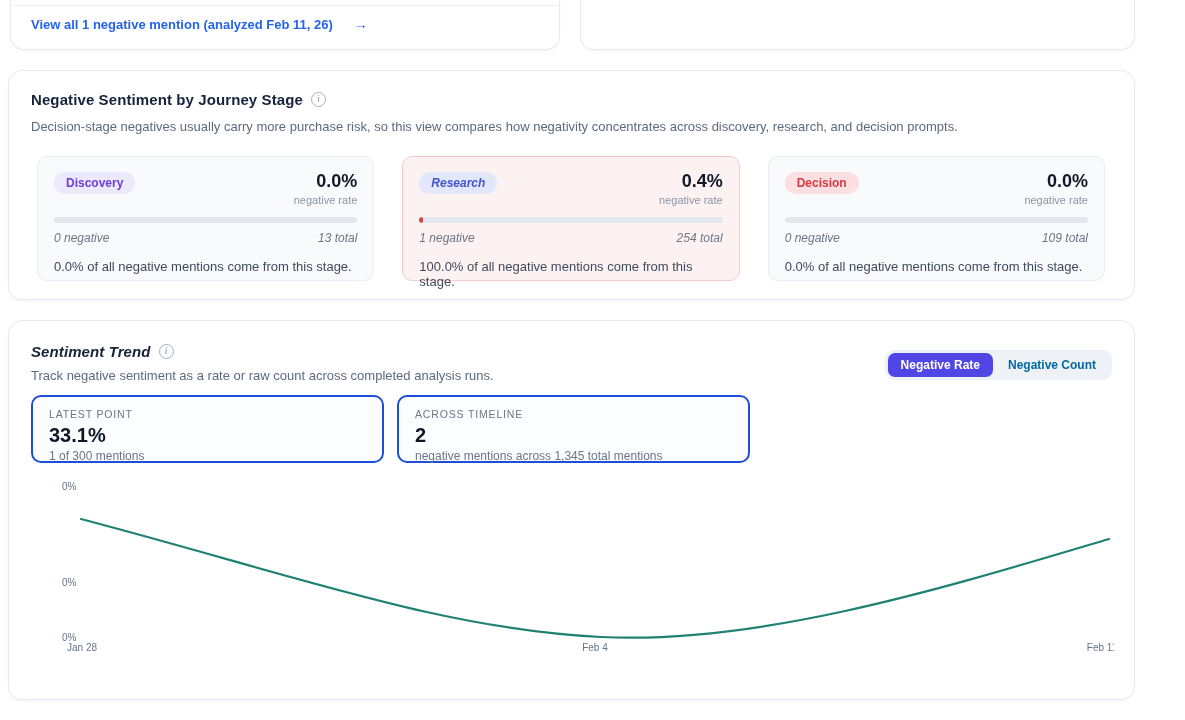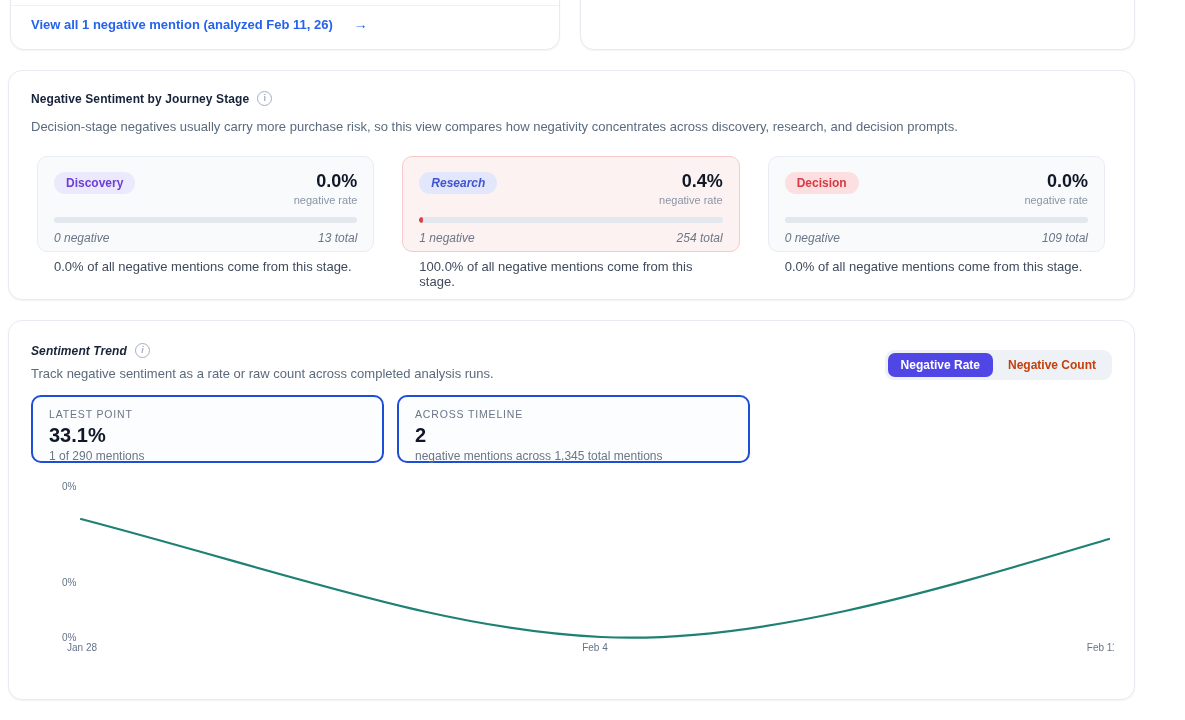--- a/index.html
+++ b/index.html
@@ -25,31 +25,31 @@
   .view-link {
     position: absolute; left: 20px; bottom: 17px;
     font-size: 13px; font-weight: 700; color: #2563eb;
     text-decoration: none; cursor: pointer; display: flex; align-items: center; gap: 21px;
   }
   .arrow-glyph { font-size: 14px; font-weight: 400; }
 
   
   #journey-card { left: 8px; top: 70px; width: 1127px; height: 230px; }
   .card-title-row { position: absolute; left: 22px; top: 20px; display: flex; align-items: center; gap: 8px; }
-  .card-title { font-size: 12px; font-weight: 700; color: #16233a; letter-spacing: .1px; }
+  .card-title { font-size: 15px; font-weight: 700; color: #16233a; letter-spacing: .1px; }
   .info-icon {
     width: 15px; height: 15px; border: 1.3px solid #a6b0bf; border-radius: 50%;
     color: #a6b0bf; font-size: 9px; font-weight: 700; line-height: 1;
     display: inline-flex; align-items: center; justify-content: center; cursor: pointer;
   }
   .card-desc { position: absolute; left: 22px; top: 48px; font-size: 13px; color: #5b6b7e; }
 
   .stage-row { position: absolute; left: 28px; right: 29px; top: 85px; display: flex; gap: 28px; }
   .stage-card {
-    flex: 1; height: 96px; border-radius: 10px; position: relative;
+    flex: 1; height: 125px; border-radius: 10px; position: relative;
     background: #f8fafc; border: 1px solid #e9edf3; padding: 15px 16px;
   }
   .stage-card.highlight { background: #fdf2f2; border-color: #f6caca; }
   .stage-top { display: flex; justify-content: space-between; align-items: flex-start; }
   .badge {
     font-size: 12px; font-weight: 700; padding: 4px 12px; border-radius: 999px; line-height: 1.2;
   }
   .badge.violet { background: #ece9fc; color: #6d3fd8; }
   .badge.indigo { background: #e2e7fb; color: #4355cf; font-style: italic; }
   .badge.red    { background: #fcdfe0; color: #d83a44; }
@@ -68,21 +68,21 @@
   #trend-card { left: 8px; top: 320px; width: 1127px; height: 380px; }
   .trend-header-left { position: absolute; left: 22px; top: 22px; }
   .trend-title-row { display: flex; align-items: center; gap: 8px; font-style: italic; }
   .trend-desc { font-size: 13px; color: #5b6b7e; margin-top: 8px; }
   .toggle {
     position: absolute; top: 29px; right: 22px; display: flex; gap: 2px;
     background: #eef2f7; border-radius: 9px; padding: 3px;
   }
   .seg {
     border: none; background: transparent; border-radius: 7px;
-    font-family: inherit; font-size: 12px; font-weight: 700; color: #c2410c;
+    font-family: inherit; font-size: 12px; font-weight: 700; color: #0369a1;
     padding: 5px 13px; cursor: pointer; line-height: 1.2;
   }
   .seg.active { background: #4f46e5; color: #ffffff; }
 
   .stats-row { position: absolute; left: 22px; top: 74px; display: flex; gap: 13px; }
   .stat-box {
     width: 353px; height: 68px; border: 2px solid #1d4ed8; background: #fcfdfe;
     border-radius: 10px; padding: 11px 16px;
   }
   .stat-label { font-size: 10.5px; letter-spacing: .08em; color: #6b7686; }
@@ -182,21 +182,21 @@
 
   <div class="toggle">
     <button class="seg active">Negative Rate</button>
     <button class="seg">Negative Count</button>
   </div>
 
   <div class="stats-row">
     <div class="stat-box">
       <div class="stat-label">LATEST POINT</div>
       <div class="stat-value">33.1%</div>
-      <div class="stat-caption">1 of 290 mentions</div>
+      <div class="stat-caption">1 of 300 mentions</div>
     </div>
     <div class="stat-box">
       <div class="stat-label">ACROSS TIMELINE</div>
       <div class="stat-value">2</div>
       <div class="stat-caption">negative mentions across 1,345 total mentions</div>
     </div>
   </div>
 
   <div class="chart-area">
     <svg width="1083" height="192" viewBox="0 0 1083 192" aria-hidden="true">

